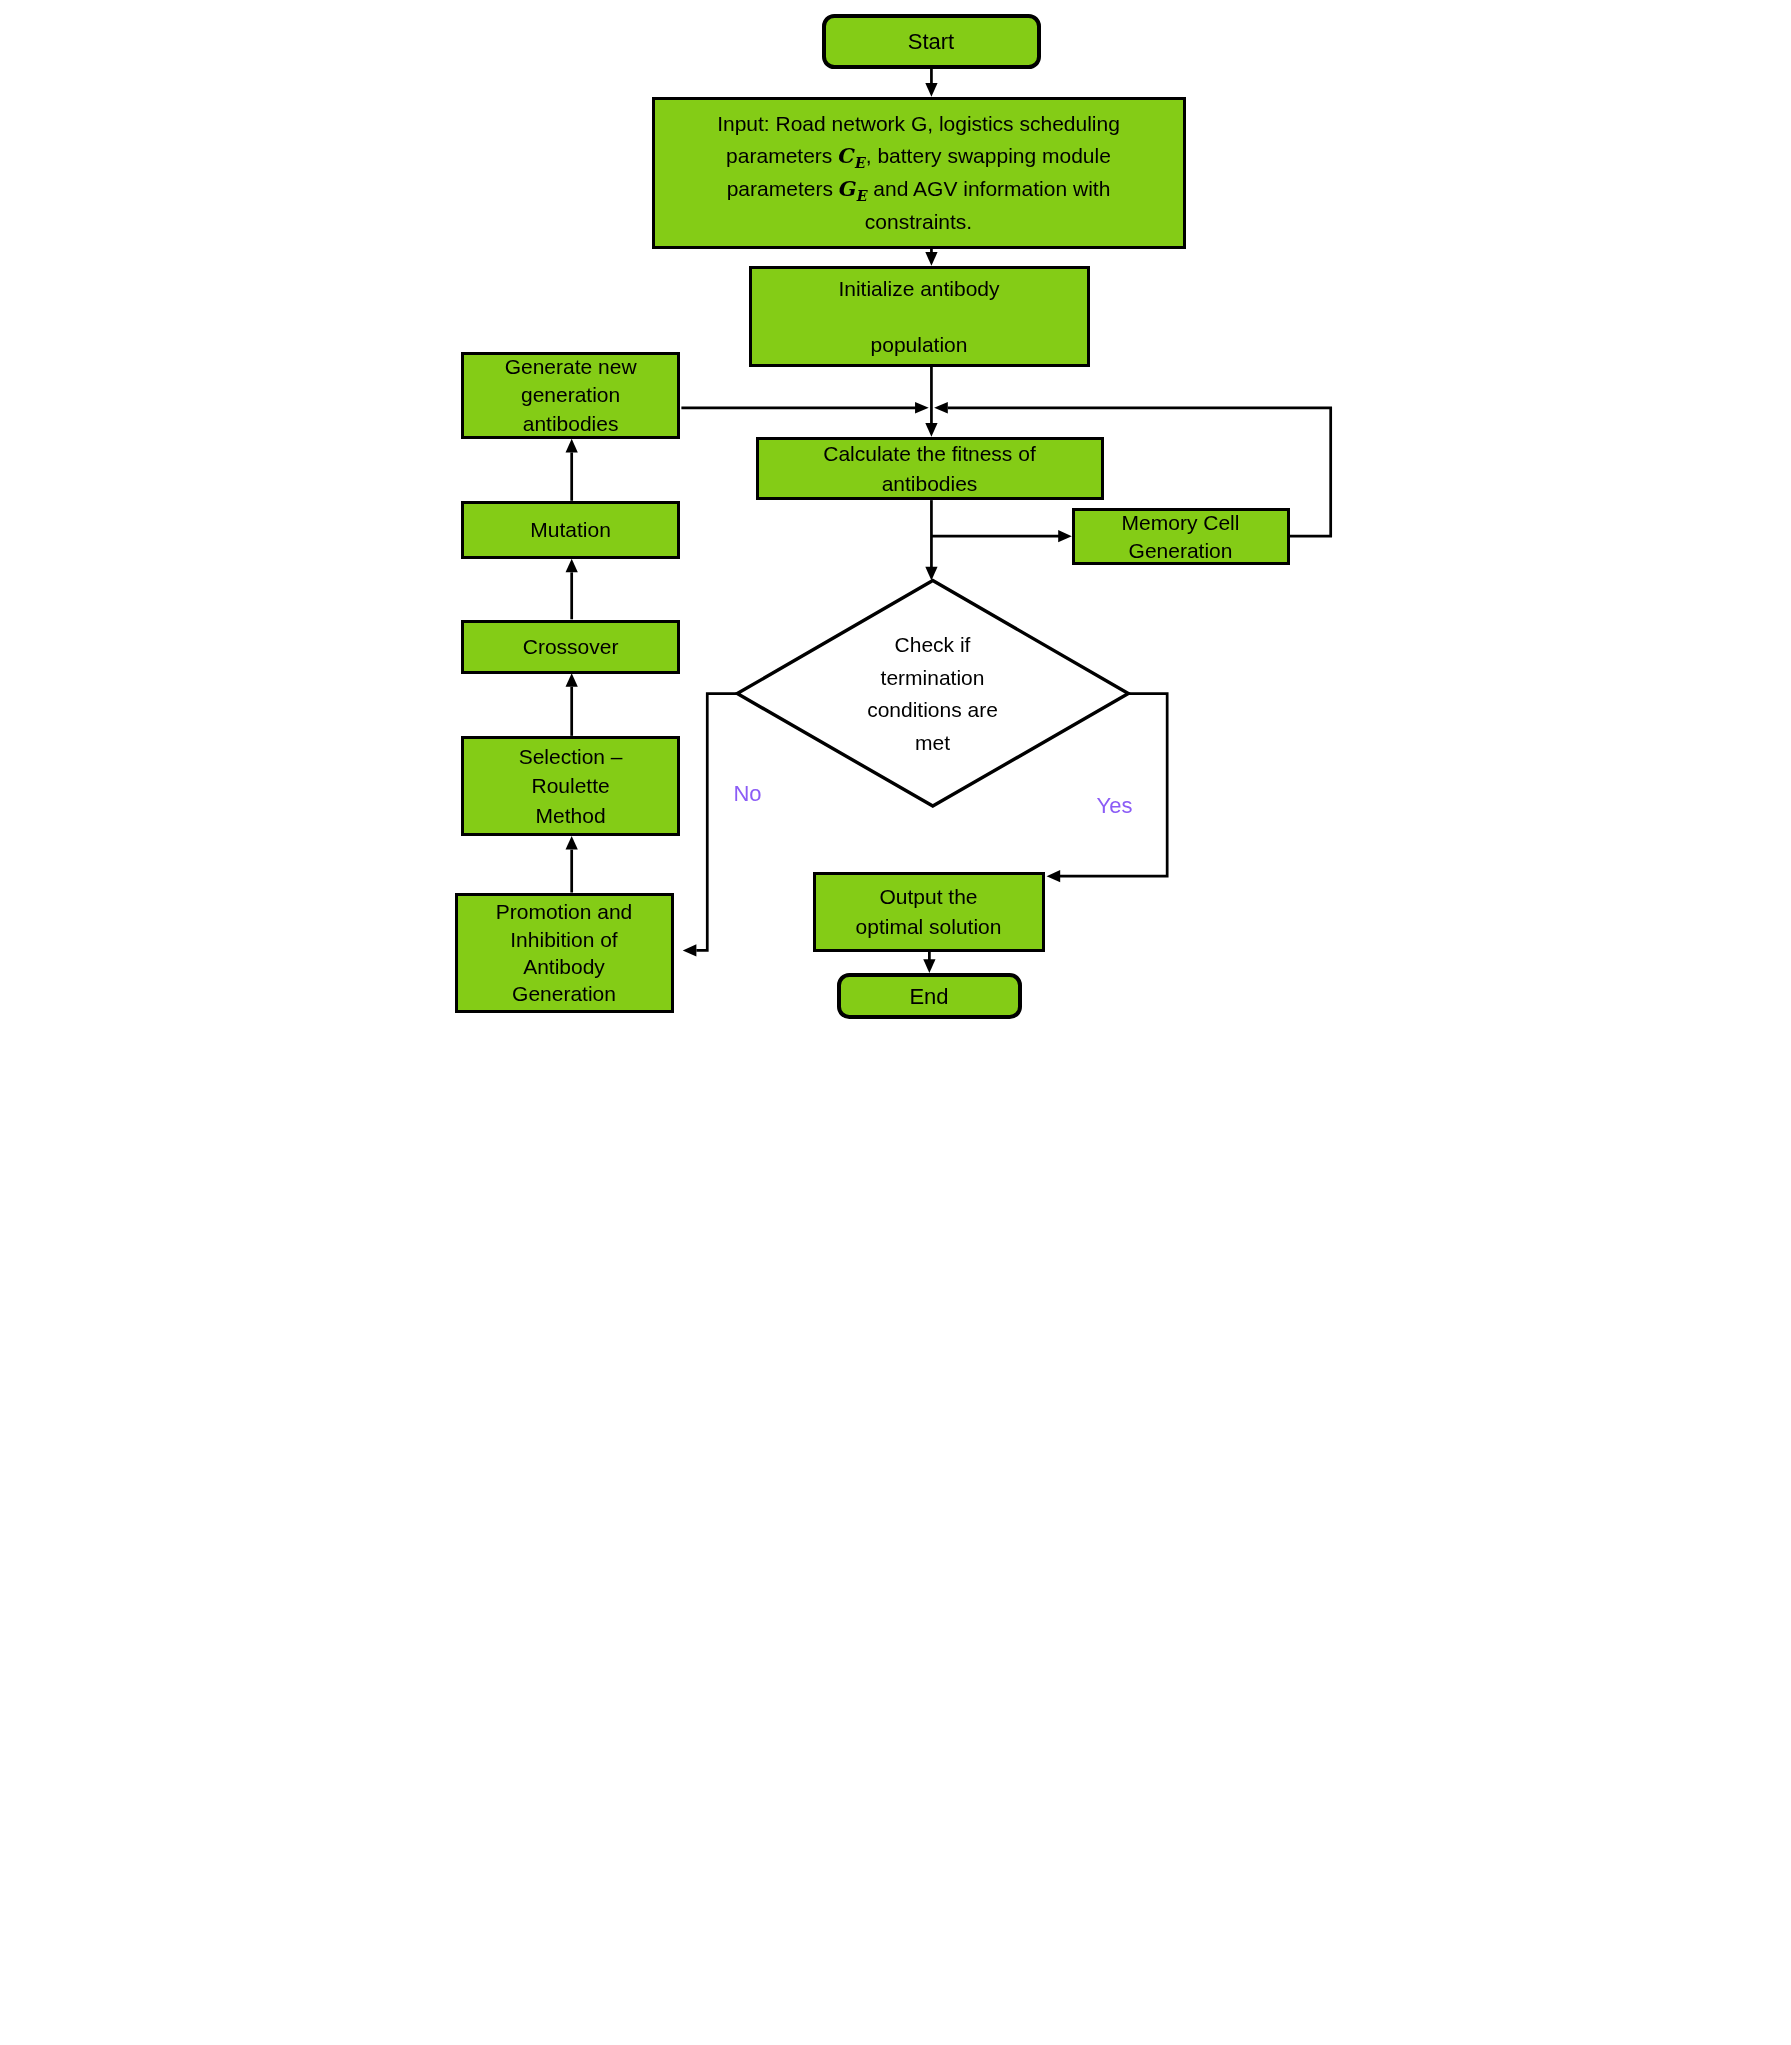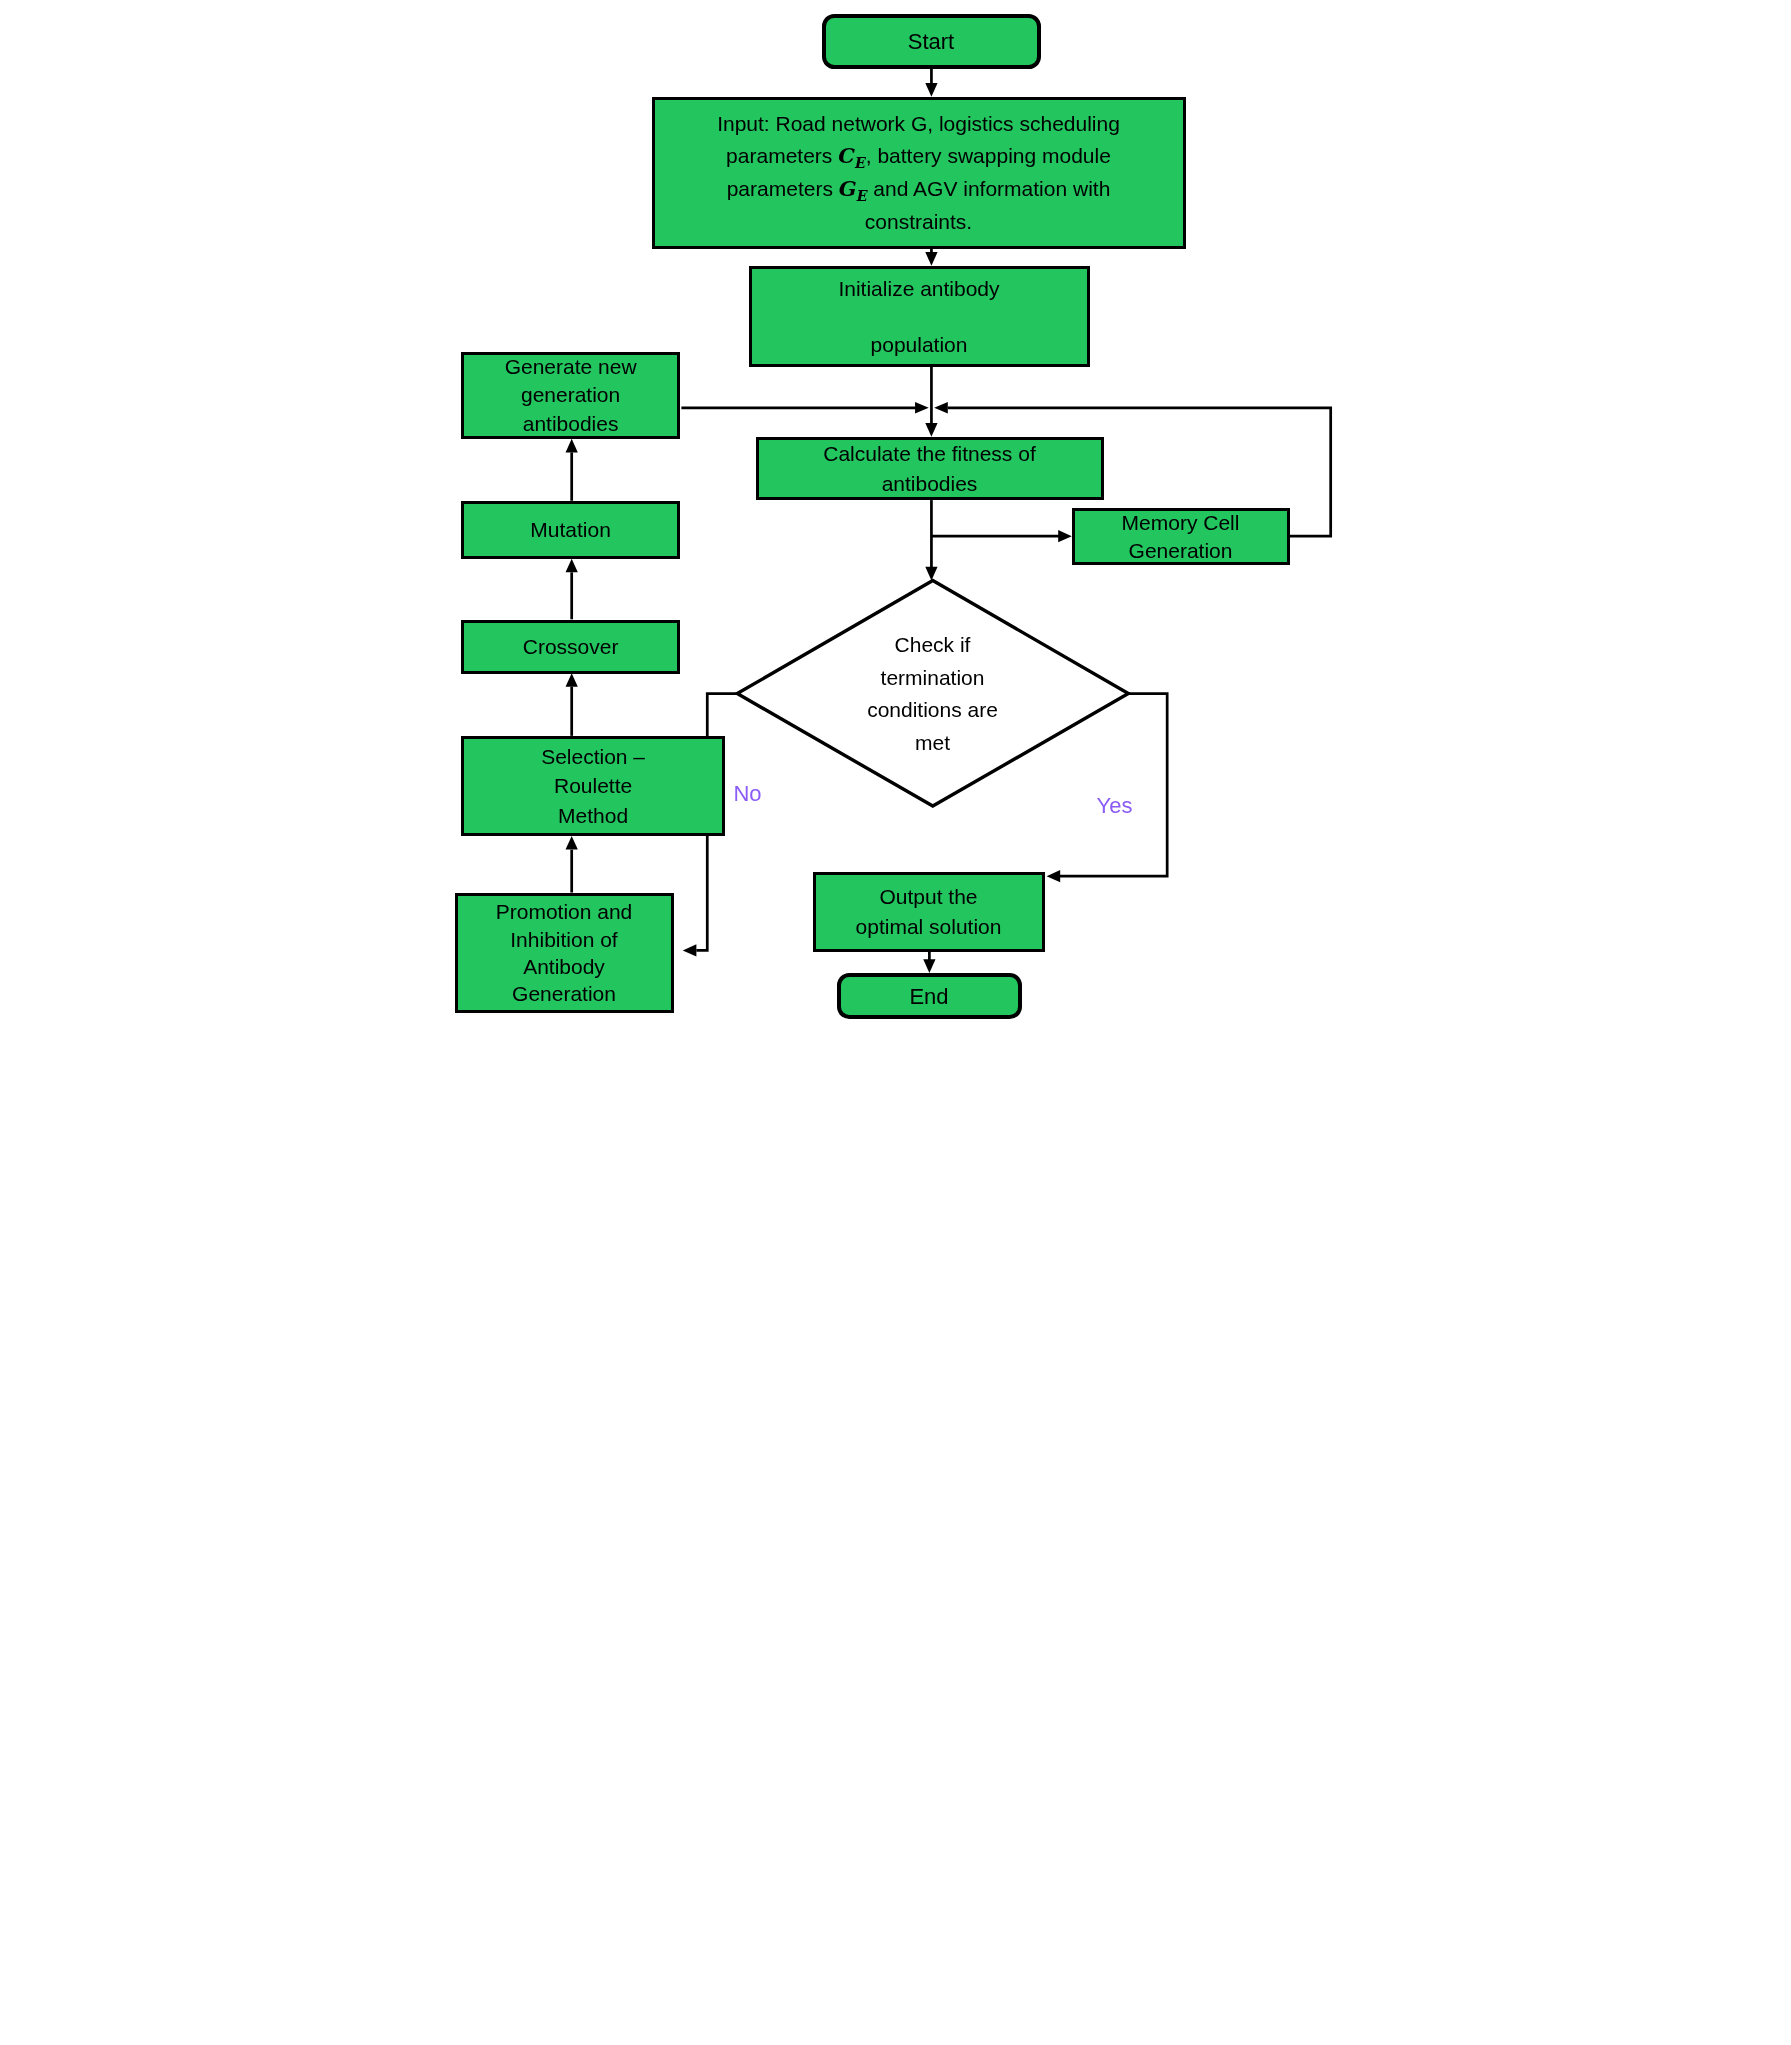--- a/index.html
+++ b/index.html
@@ -18,21 +18,21 @@
   }
   .wires {
     position: absolute;
     left: 0; top: 0;
     width: 896px;
     height: 1022px;
   }
   .node {
     position: absolute;
     box-sizing: border-box;
-    background: #22c55e;
+    background: #84cc16;
     border: 3.4px solid #000000;
     display: flex;
     flex-direction: column;
     align-items: center;
     justify-content: center;
     text-align: center;
     color: #000000;
     font-size: 21px;
     line-height: 1.5;
   }
@@ -187,21 +187,21 @@
   </div>
 
   <div class="node" style="left:13.6px; top:501px; width:219px; height:58px;">
     <div class="ln">Mutation</div>
   </div>
 
   <div class="node" style="left:13.6px; top:620px; width:219px; height:54px;">
     <div class="ln">Crossover</div>
   </div>
 
-  <div class="node" style="left:13.6px; top:736px; width:264px; height:100px; line-height:1.4;">
+  <div class="node" style="left:13.6px; top:736px; width:219px; height:100px; line-height:1.4;">
     <div class="ln">Selection –</div>
     <div class="ln">Roulette</div>
     <div class="ln">Method</div>
   </div>
 
   <div class="node" style="left:7px; top:893px; width:219px; height:120px; line-height:1.3;">
     <div class="ln">Promotion and</div>
     <div class="ln">Inhibition of</div>
     <div class="ln">Antibody</div>
     <div class="ln">Generation</div>

